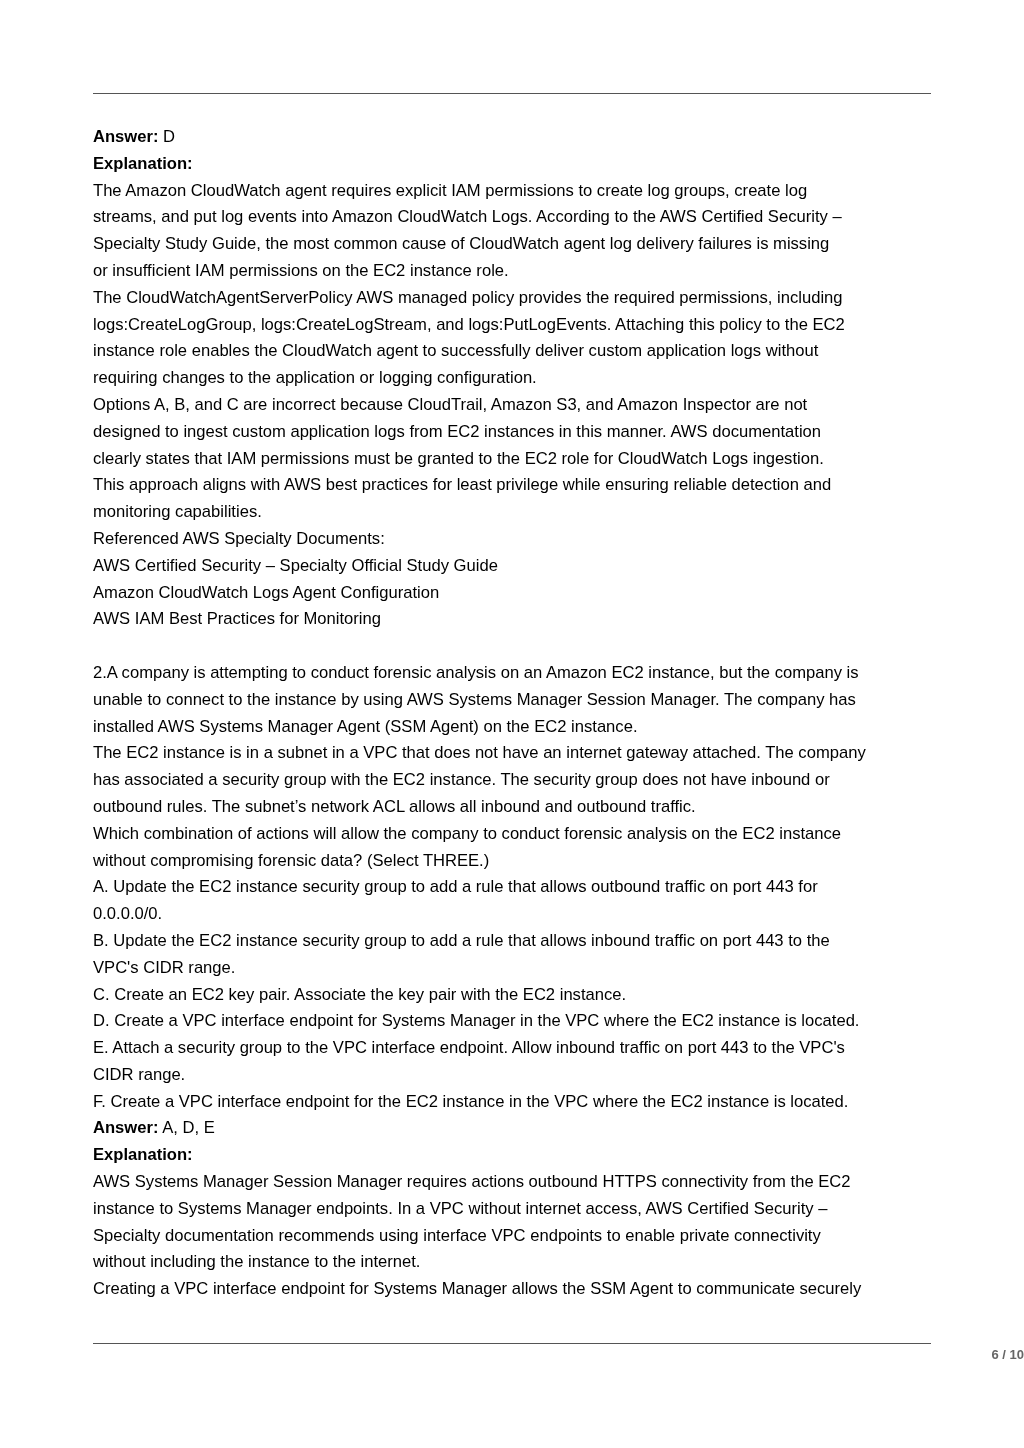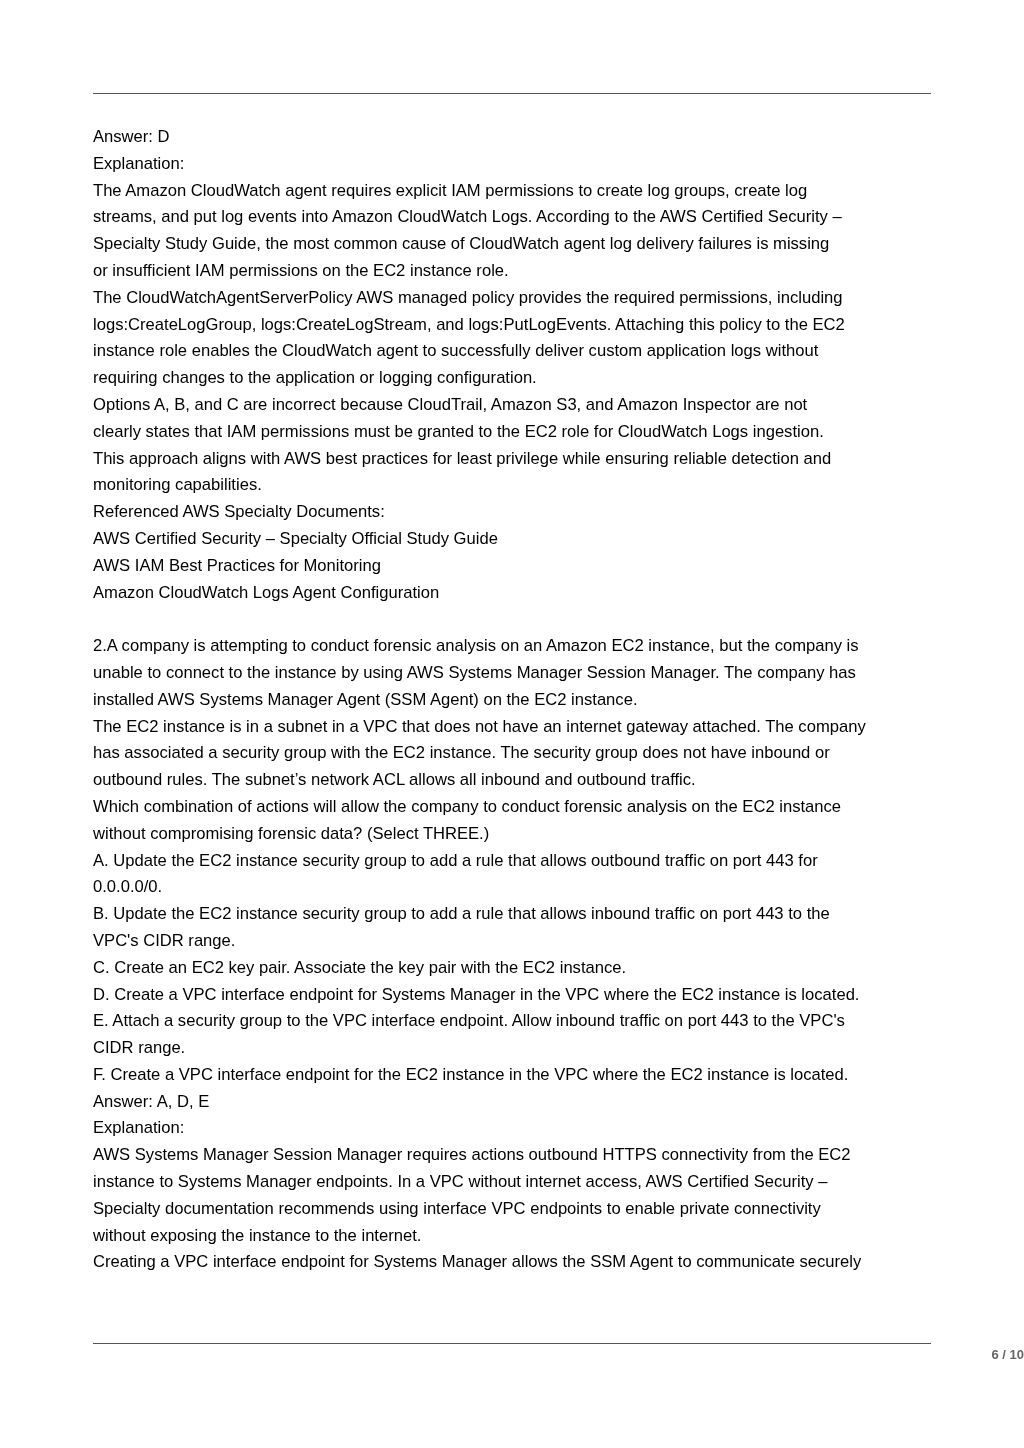--- a/index.html
+++ b/index.html
@@ -29,21 +29,21 @@
       left: 93px;
       top: 124px;
       width: 842px;
       font-size: 16.6px;
       line-height: 26.8px;
     }
     .line {
       white-space: nowrap;
       margin: 0;
     }
-    .bold { font-weight: normal; }
+    .bold { font-weight: bold; }
     .blank { height: 26.8px; }
     .footer {
       position: absolute;
       top: 1346px;
       left: 0;
       width: 1024px;
       text-align: right;
       font-size: 13px;
       font-weight: bold;
       color: #666666;
@@ -62,27 +62,28 @@
     <p class="line bold">Explanation:</p>
     <p class="line">The Amazon CloudWatch agent requires explicit IAM permissions to create log groups, create log</p>
     <p class="line">streams, and put log events into Amazon CloudWatch Logs. According to the AWS Certified Security –</p>
     <p class="line">Specialty Study Guide, the most common cause of CloudWatch agent log delivery failures is missing</p>
     <p class="line">or insufficient IAM permissions on the EC2 instance role.</p>
     <p class="line">The CloudWatchAgentServerPolicy AWS managed policy provides the required permissions, including</p>
     <p class="line">logs:CreateLogGroup, logs:CreateLogStream, and logs:PutLogEvents. Attaching this policy to the EC2</p>
     <p class="line">instance role enables the CloudWatch agent to successfully deliver custom application logs without</p>
     <p class="line">requiring changes to the application or logging configuration.</p>
     <p class="line">Options A, B, and C are incorrect because CloudTrail, Amazon S3, and Amazon Inspector are not</p>
+    <p class="line">designed to ingest custom application logs from EC2 instances in this manner. AWS documentation</p>
     <p class="line">clearly states that IAM permissions must be granted to the EC2 role for CloudWatch Logs ingestion.</p>
     <p class="line">This approach aligns with AWS best practices for least privilege while ensuring reliable detection and</p>
     <p class="line">monitoring capabilities.</p>
     <p class="line">Referenced AWS Specialty Documents:</p>
     <p class="line">AWS Certified Security – Specialty Official Study Guide</p>
+    <p class="line">Amazon CloudWatch Logs Agent Configuration</p>
     <p class="line">AWS IAM Best Practices for Monitoring</p>
-    <p class="line">Amazon CloudWatch Logs Agent Configuration</p>
   </div>
 
   <div class="blank"></div>
 
   <div>
     <p class="line">2.A company is attempting to conduct forensic analysis on an Amazon EC2 instance, but the company is</p>
     <p class="line">unable to connect to the instance by using AWS Systems Manager Session Manager. The company has</p>
     <p class="line">installed AWS Systems Manager Agent (SSM Agent) on the EC2 instance.</p>
     <p class="line">The EC2 instance is in a subnet in a VPC that does not have an internet gateway attached. The company</p>
     <p class="line">has associated a security group with the EC2 instance. The security group does not have inbound or</p>
@@ -98,19 +99,19 @@
     <p class="line">D. Create a VPC interface endpoint for Systems Manager in the VPC where the EC2 instance is located.</p>
     <p class="line">E. Attach a security group to the VPC interface endpoint. Allow inbound traffic on port 443 to the VPC's</p>
     <p class="line">CIDR range.</p>
     <p class="line">F. Create a VPC interface endpoint for the EC2 instance in the VPC where the EC2 instance is located.</p>
 
     <p class="line"><span class="bold">Answer:</span><span> A, D, E</span></p>
     <p class="line bold">Explanation:</p>
     <p class="line">AWS Systems Manager Session Manager requires actions outbound HTTPS connectivity from the EC2</p>
     <p class="line">instance to Systems Manager endpoints. In a VPC without internet access, AWS Certified Security –</p>
     <p class="line">Specialty documentation recommends using interface VPC endpoints to enable private connectivity</p>
-    <p class="line">without exposing the instance to the internet.</p>
+    <p class="line">without including the instance to the internet.</p>
     <p class="line">Creating a VPC interface endpoint for Systems Manager allows the SSM Agent to communicate securely</p>
   </div>
 </div>
 
 <div class="rule bottom"></div>
 <div class="footer">6 / 10</div>
 
 </body></html>

